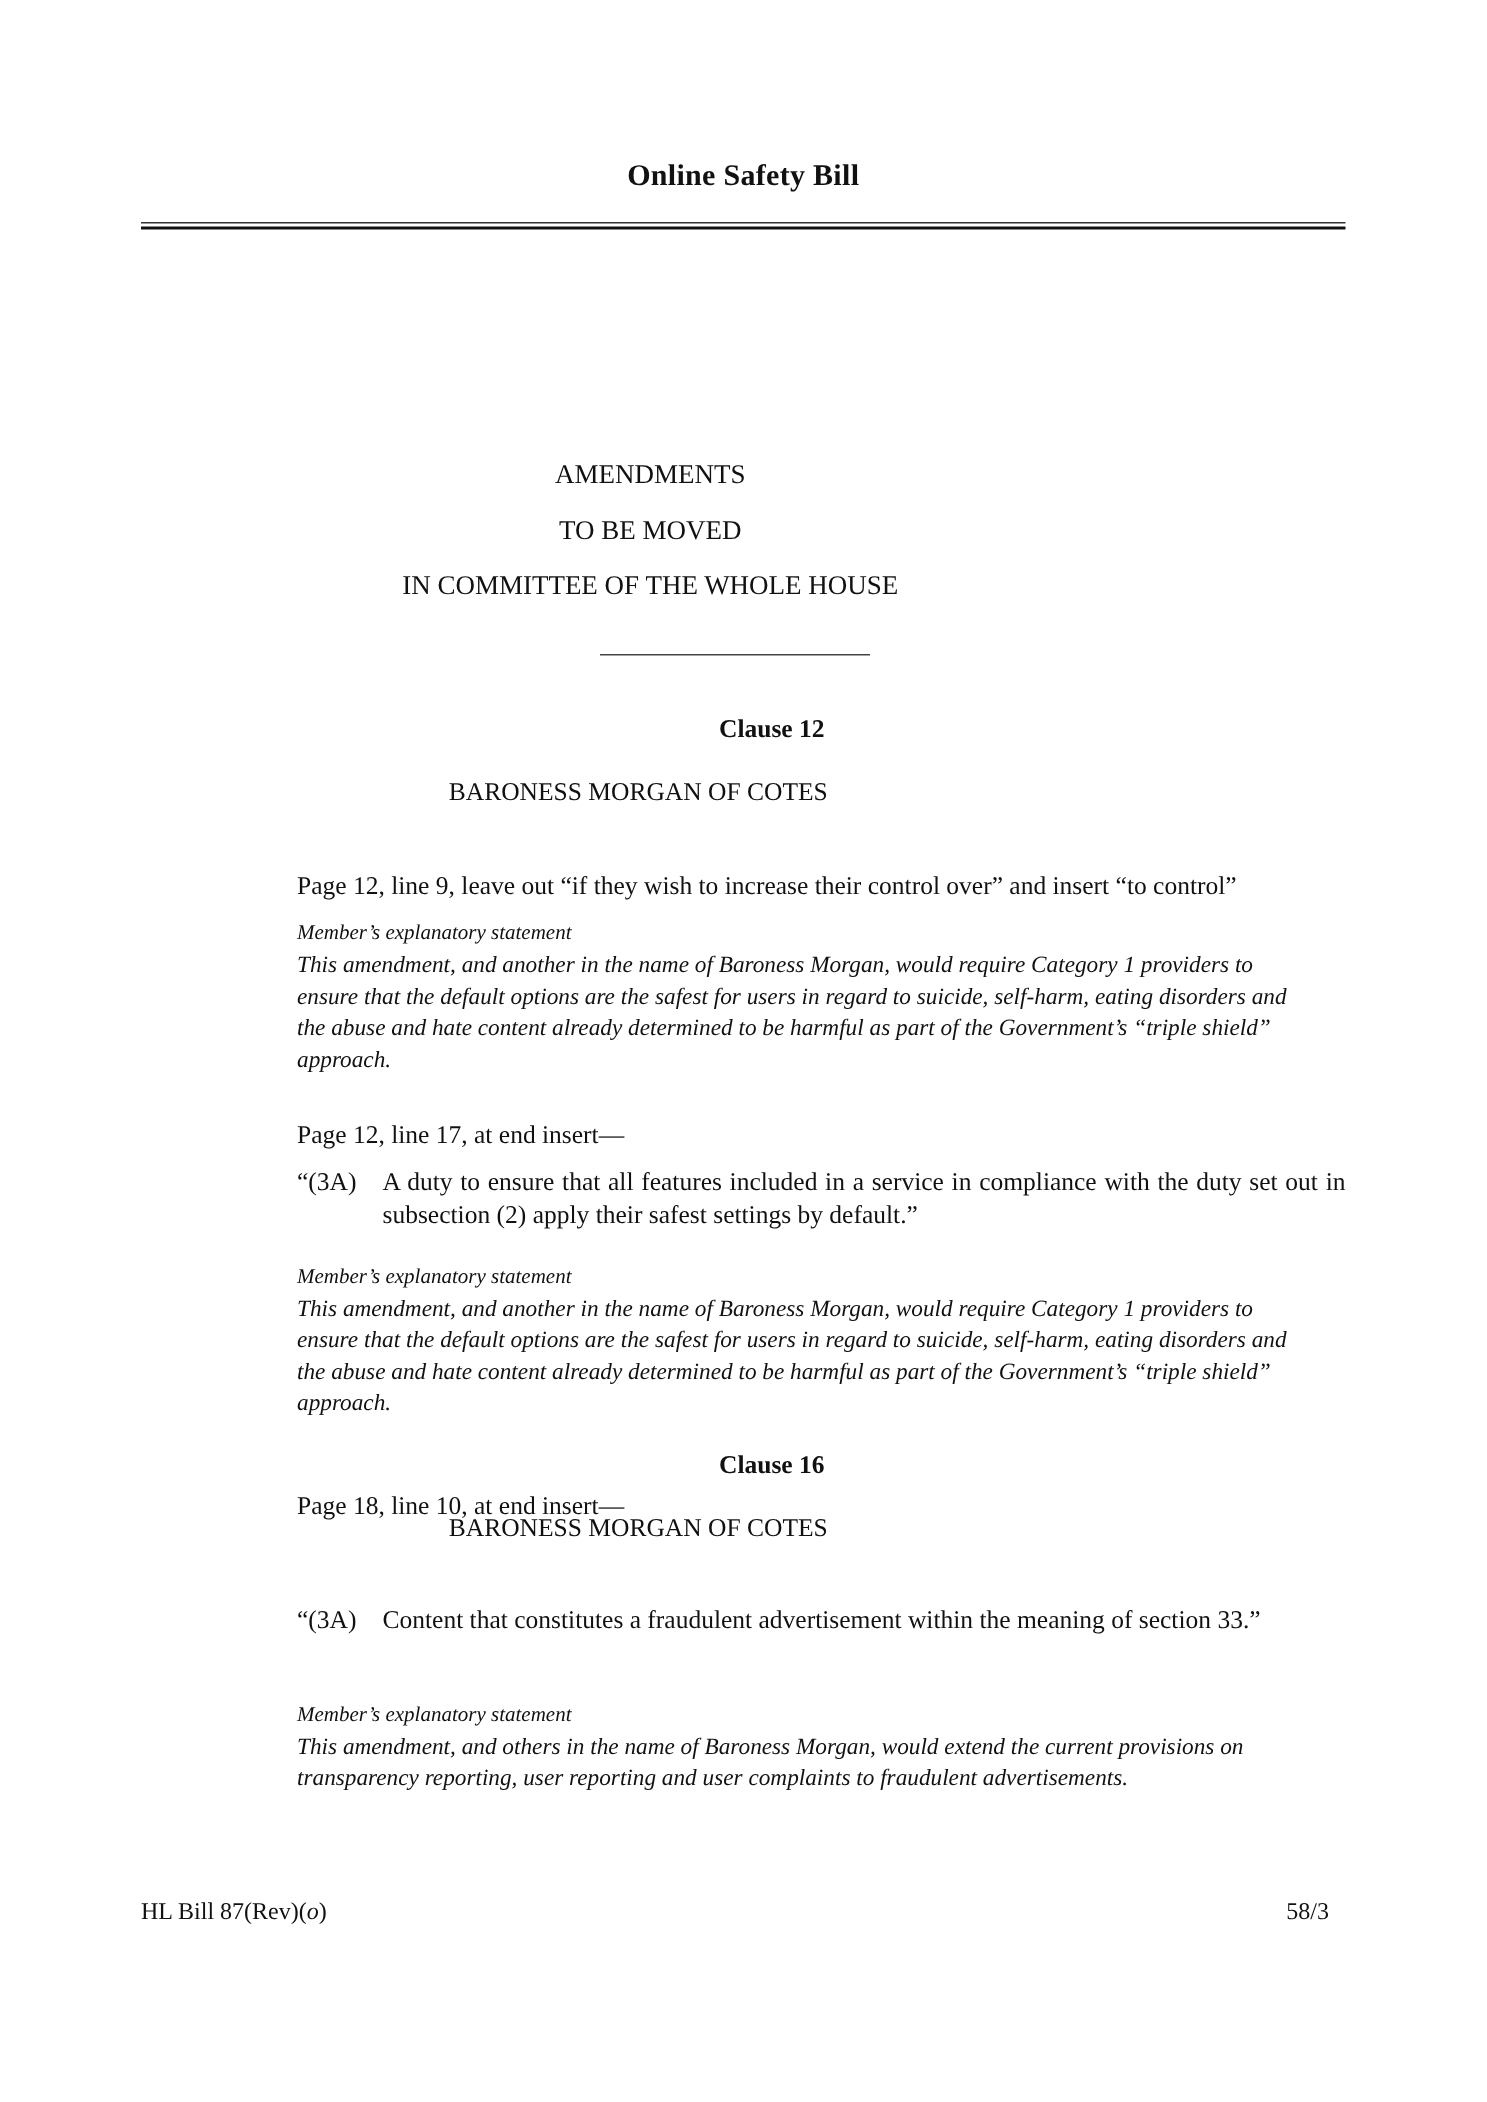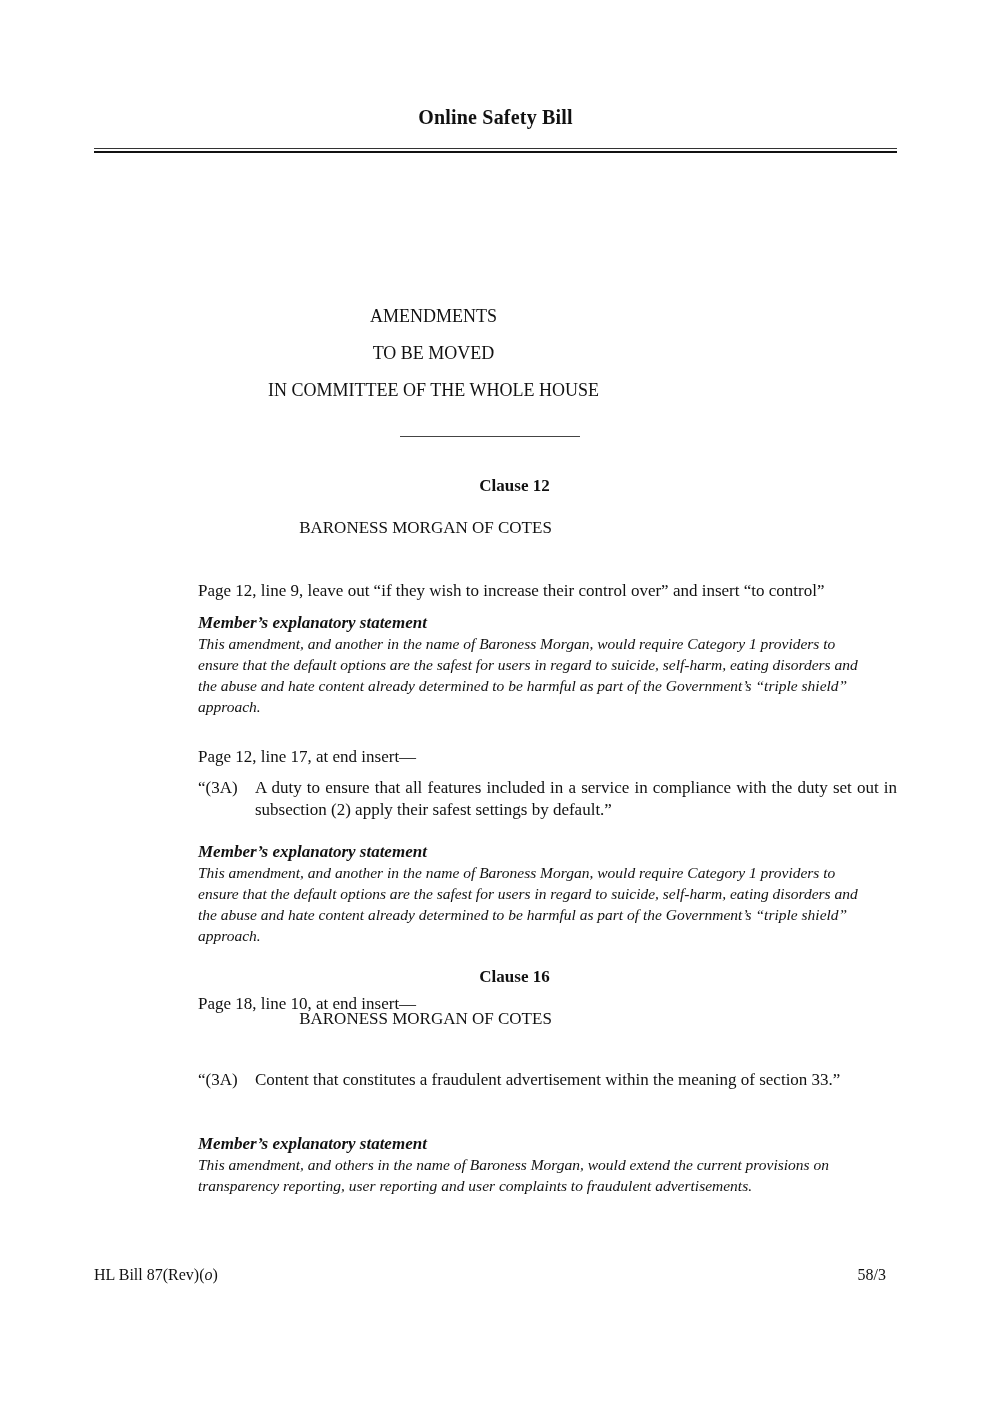--- a/index.html
+++ b/index.html
@@ -10,21 +10,21 @@
   .rule-thick { position: absolute; left: 94px; width: 803px; top: 151px; height: 2px; background: #111; }
   .heading { position: absolute; left: 0; width: 867px; text-align: center; font-size: 18px; }
   .short-rule { position: absolute; left: 400px; width: 180px; top: 436px; height: 1px; background: #444; }
   .clause { position: absolute; left: 0; width: 991px; text-align: center; font-size: 17px; font-weight: bold; padding-left: 19px; }
   .member { position: absolute; left: 0; width: 851px; text-align: center; font-size: 17px; }
   .para { position: absolute; left: 198px; width: 699px; font-size: 17px; line-height: 22px; text-align: justify; }
   .insert { position: absolute; left: 198px; width: 699px; font-size: 17px; line-height: 22px; }
   .insert .num { position: absolute; left: 0; top: 0; }
   .insert .txt { margin-left: 57px; text-align: justify; text-align-last: left; display: block; }
   .expl { position: absolute; left: 198px; width: 670px; font-size: 15.5px; line-height: 21px; font-style: italic; }
-  .expl .head { font-weight: bold; font-size: 17px; display: block; }
+  .expl .head { font-weight: normal; font-size: 14px; display: block; }
   .footer-left { position: absolute; left: 94px; top: 1266px; font-size: 16px; }
   .footer-right { position: absolute; right: 105px; top: 1266px; font-size: 16px; }
 </style>
 </head>
 <body>
 
 <div class="page">
 
   <div class="title">Online Safety Bill</div>
   <div class="rule-thin"></div>

